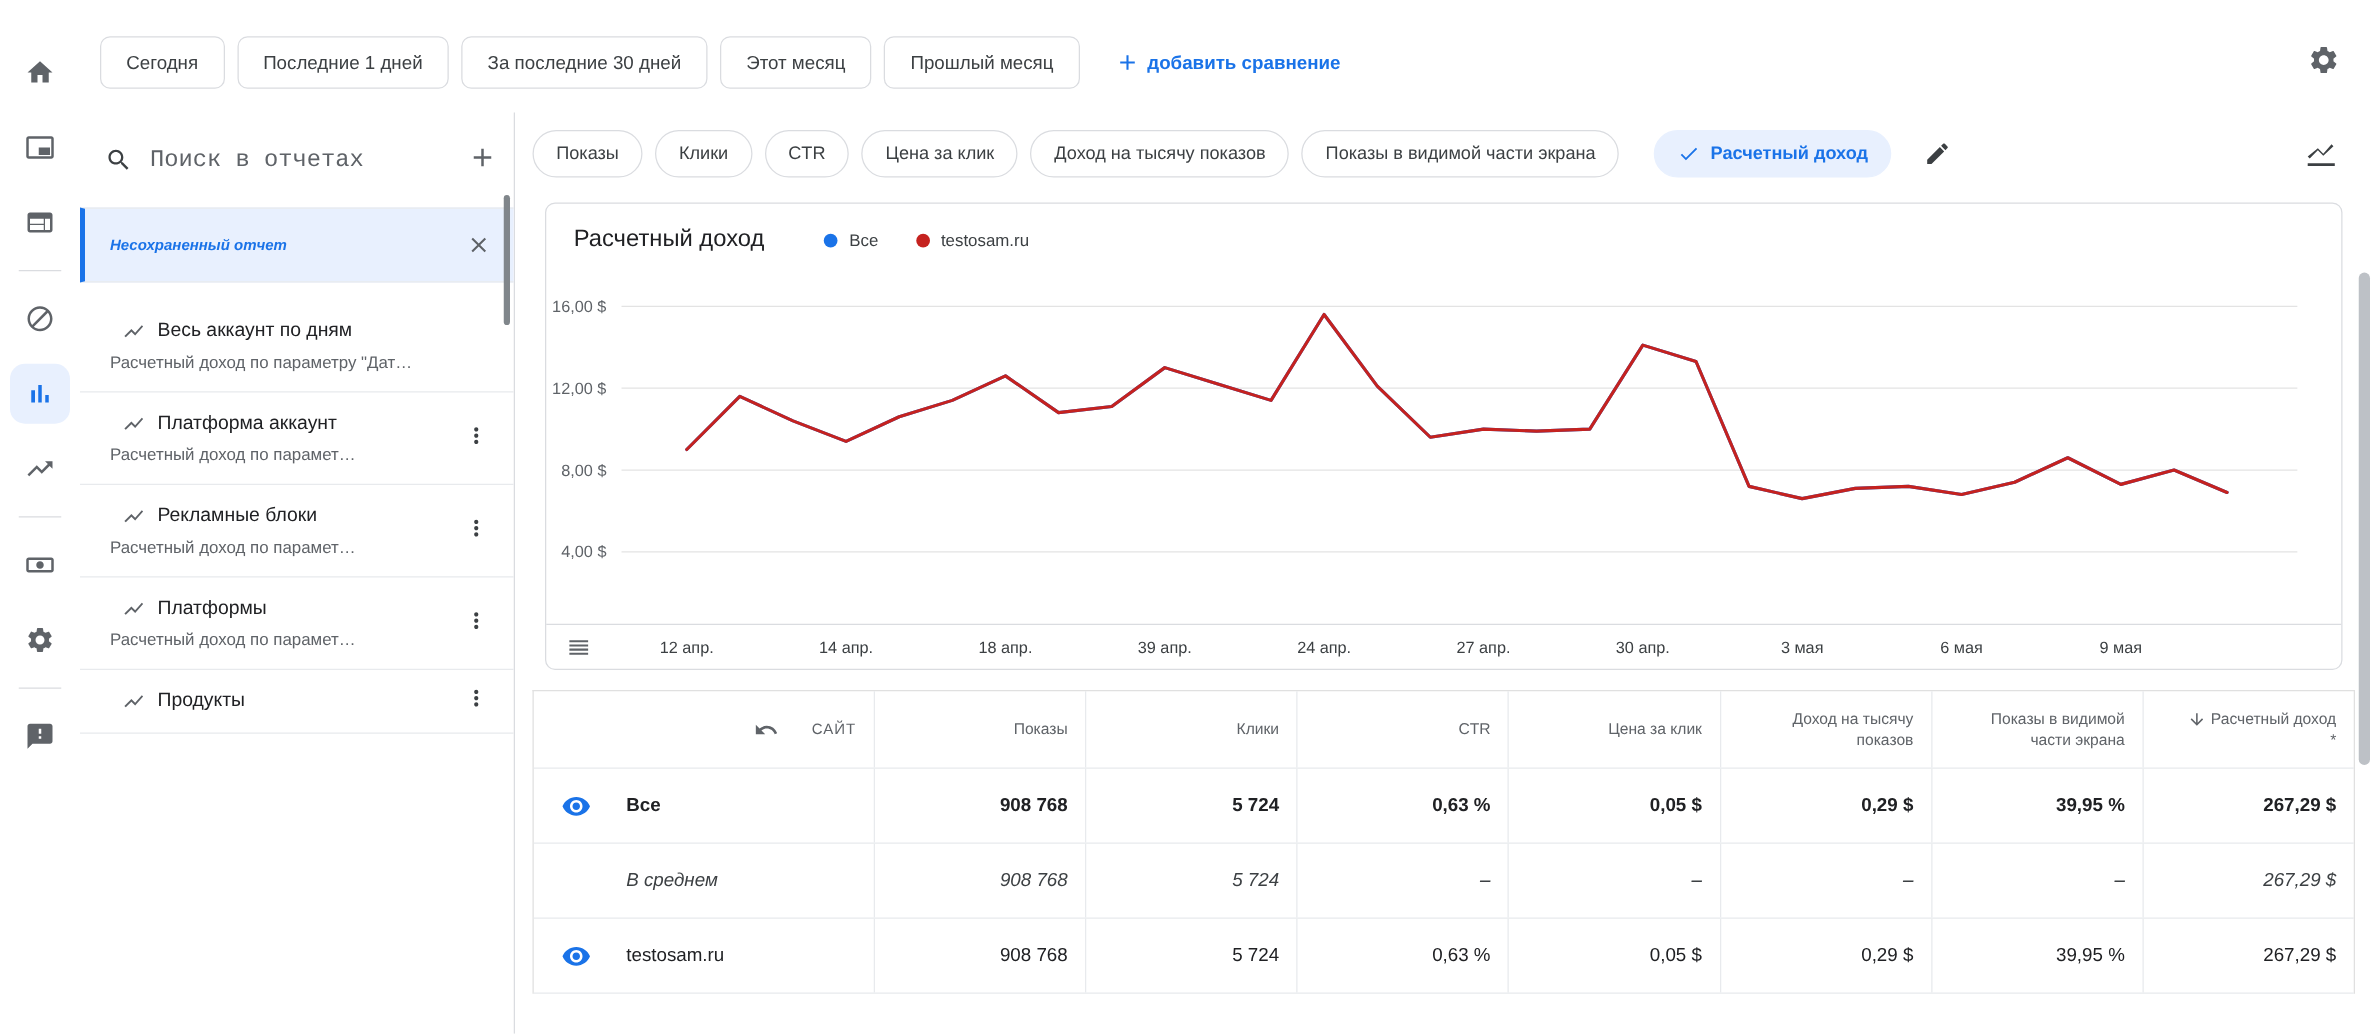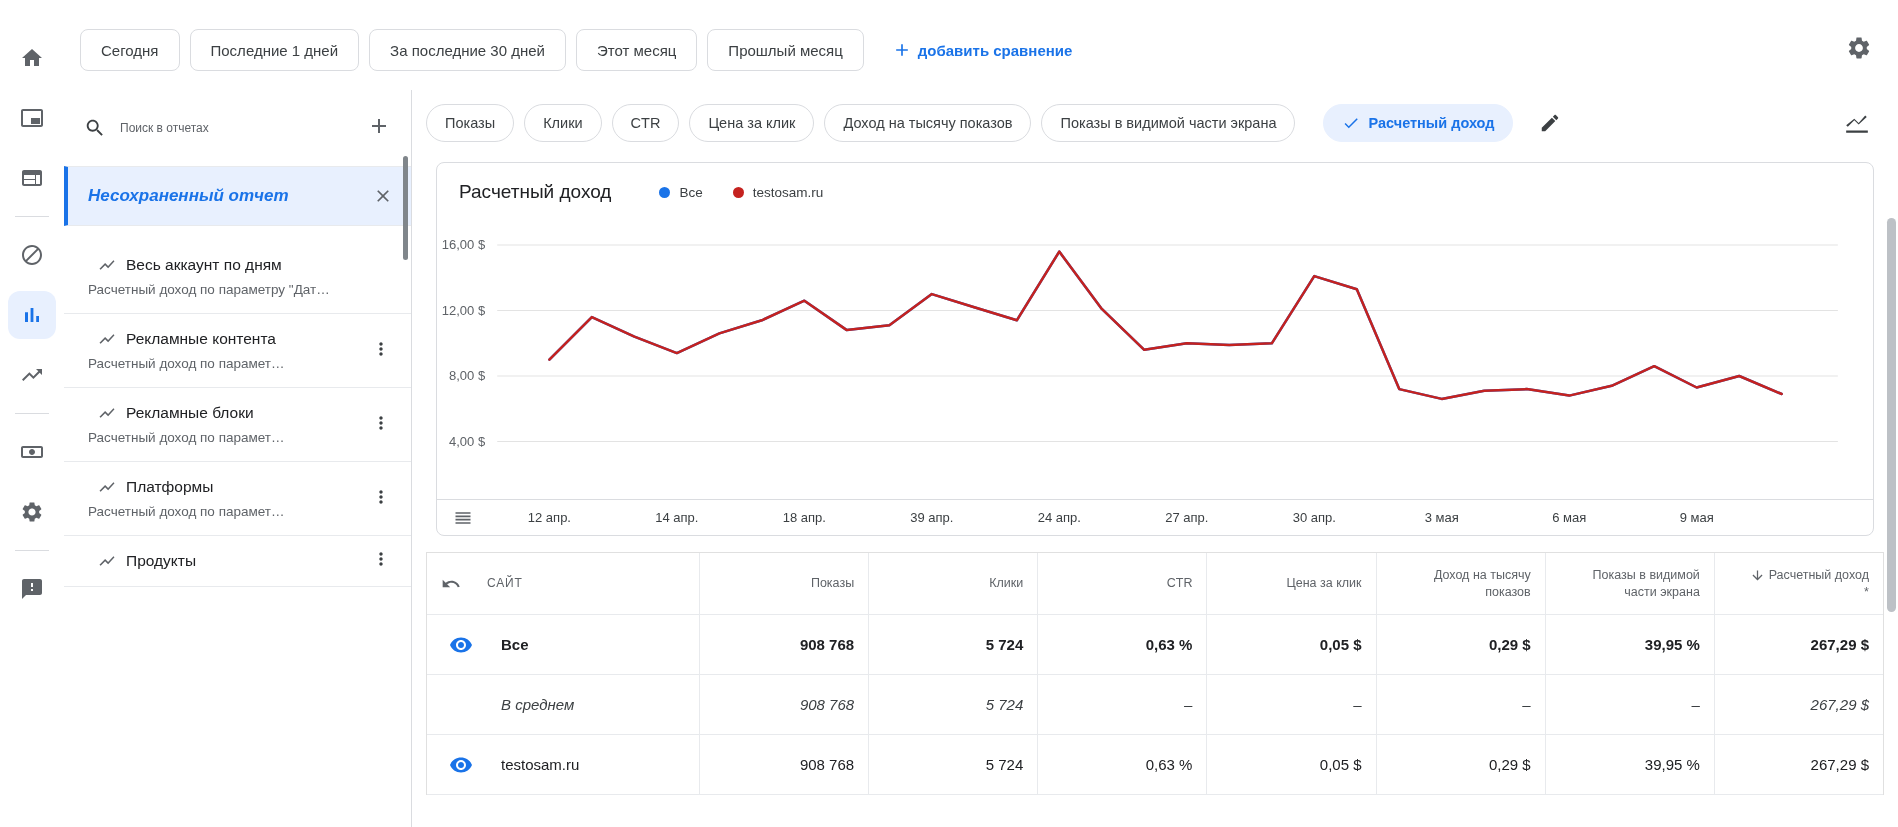--- a/index.html
+++ b/index.html
@@ -37,29 +37,29 @@
   .topbar-gear svg { width: 26px; height: 26px; fill: #5f6368; }
 
   
   .content { flex: 1; display: flex; min-height: 0; }
 
   
   .sidebar { width: 348px; flex: none; border-right: 1px solid #dadce0; position: relative;
     overflow: hidden; }
   .search-row { height: 76px; display: flex; align-items: center; gap: 14px; padding: 0 20px; }
   .search-row svg.mag { width: 22px; height: 22px; fill: #3c4043; flex: none; }
-  .search-input { flex: 1; border: none; outline: none; font-size: 12px; color: #c2410c;
-    font-family: Liberation Sans, sans-serif; }
+  .search-input { flex: 1; border: none; outline: none; font-size: 19px; color: #c2410c;
+    font-family: Liberation Mono, monospace; }
   .search-input::placeholder { color: #5f6368; }
   .search-plus { cursor: pointer; }
   .search-plus svg { width: 24px; height: 24px; fill: #5f6368; }
   .current-report { height: 60px; background: #e8f0fe; border-left: 4px solid #1a73e8;
     display: flex; align-items: center; padding: 0 18px 0 20px; border-top: 1px solid #e8eaed;
     border-bottom: 1px solid #e8eaed; cursor: pointer; }
-  .current-report .label { color: #1a73e8; font-style: italic; font-size: 17px; font-weight: 700; }
+  .current-report .label { color: #1a73e8; font-style: italic; font-size: 12px; font-weight: 700; }
   .current-report .close { margin-left: auto; cursor: pointer; display: flex; }
   .current-report .close svg { width: 20px; height: 20px; fill: #5f6368; }
   .report-list { margin-top: 14px; }
   .report-item { position: relative; padding: 16px 48px 16px 24px; border-bottom: 1px solid #e8eaed;
     cursor: pointer; }
   .report-item .title-row { display: flex; align-items: flex-end; gap: 10px; margin-left: 10px; }
   .report-item .title-row svg { width: 18px; height: 18px; fill: #5f6368; flex: none; }
   .report-item .title { font-size: 15.5px; color: #202124; }
   .report-item .subtitle { margin-top: 8px; font-size: 13.5px; color: #5f6368; white-space: nowrap;
     overflow: hidden; }
@@ -100,21 +100,21 @@
 
   
   .data-table { margin-top: 16px; border: 1px solid #e0e0e0; border-bottom: none; }
   .tr { display: grid; grid-template-columns: 272px repeat(7, 1fr); border-bottom: 1px solid #e8eaed; }
   .tr.header { height: 62px; }
   .tr.row { height: 60px; }
   .th, .td { display: flex; align-items: center; padding: 0 14px; min-width: 0; }
   .th:not(:first-child), .td:not(:first-child) { border-left: 1px solid #e8eaed; }
   .th { justify-content: flex-end; font-size: 12.5px; color: #5f6368; text-align: right;
     line-height: 1.35; cursor: pointer; }
-  .th.site-h { justify-content: flex-start; gap: 26px; text-align: left; }
+  .th.site-h { justify-content: flex-end; gap: 26px; text-align: left; }
   .th.site-h .col-label { font-size: 12px; letter-spacing: 0.8px; }
   .th .undo { display: flex; cursor: pointer; }
   .th .undo svg { width: 20px; height: 20px; fill: #5f6368; }
   .th.sorted { flex-direction: column; align-items: flex-end; justify-content: center; }
   .th.sorted .line1 { display: flex; align-items: center; gap: 4px; }
   .th.sorted svg { width: 15px; height: 15px; fill: #5f6368; }
   .td.num { justify-content: flex-end; font-size: 15px; color: #202124; }
   .td.site-cell { padding-left: 22px; gap: 28px; font-size: 15px; }
   .eye { display: flex; cursor: pointer; }
   .eye svg { width: 24px; height: 24px; fill: #1a73e8; }
@@ -237,21 +237,21 @@
             </div>
             <div class="subtitle">Расчетный доход по параметру "Дат…</div>
           </div>
 
 
           <div class="report-item">
             <div class="title-row">
               <svg viewBox="0 0 24 24">
                   <path d="M3.5 18.49l6-6.01 4 4L22 6.92l-1.41-1.41-7.09 7.97-4-4L2 16.99z"></path>
                 </svg>
-              <span class="title">Рекламные контента</span>
+              <span class="title">Платформа аккаунт</span>
             </div>
             <div class="subtitle">Расчетный доход по парамет…</div>
             <span class="kebab"><svg viewBox="0 0 24 24">
                   <path d="M12 8c1.1 0 2-.9 2-2s-.9-2-2-2-2 .9-2 2 .9 2 2 2zm0 2c-1.1 0-2 .9-2 2s.9 2 2 2 2-.9 2-2-.9-2-2-2zm0 6c-1.1 0-2 .9-2 2s.9 2 2 2 2-.9 2-2-.9-2-2-2z"></path>
                 </svg></span>
           </div>
 
 
           <div class="report-item">
             <div class="title-row">

